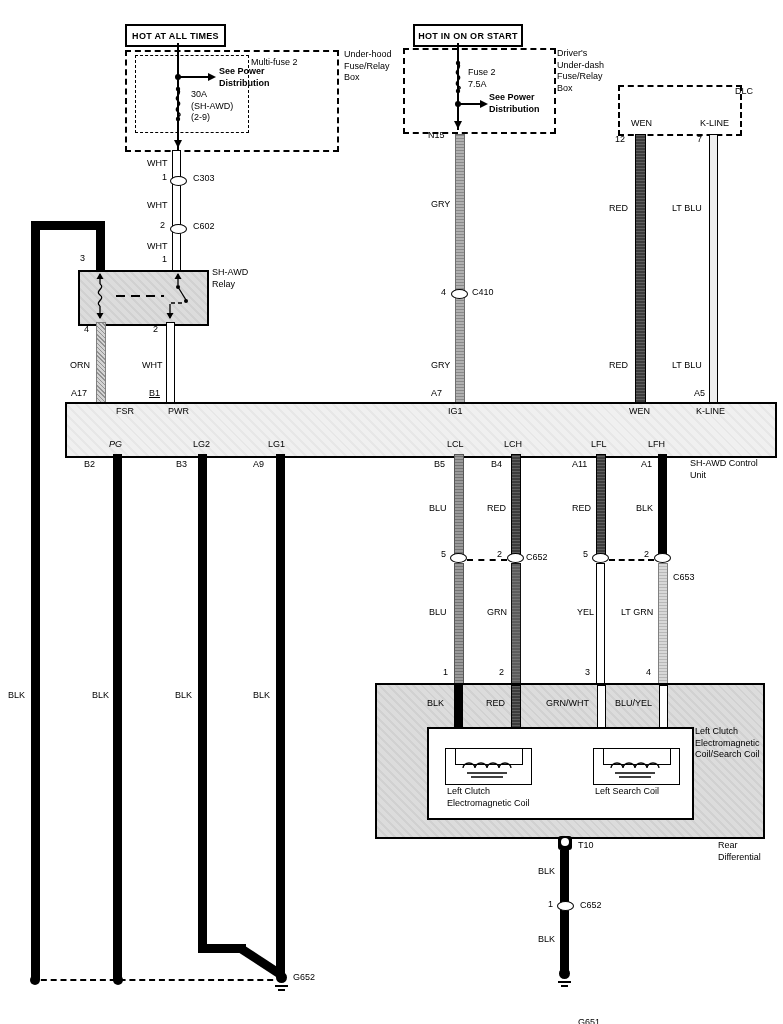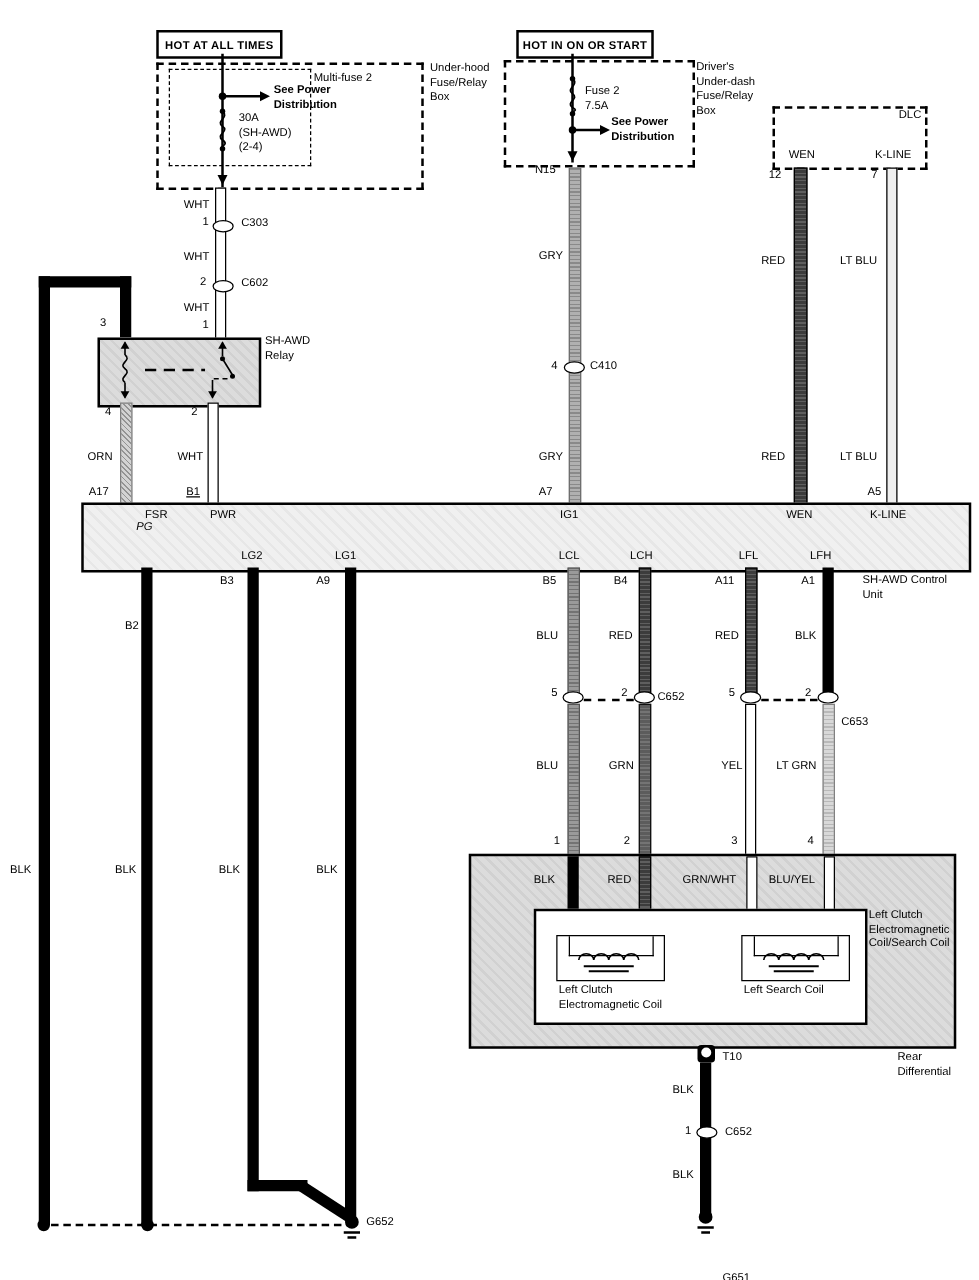--- a/index.html
+++ b/index.html
@@ -42,21 +42,21 @@
   <div class="hotbox" style="left:125px;top:24px;width:97px;height:19px;">HOT AT ALL TIMES</div>
   <div class="hotbox" style="left:413px;top:24px;width:106px;height:19px;">HOT IN ON OR START</div>
 
   <div class="dashbox" style="left:125px;top:50px;width:210px;height:98px;"></div>
   <div class="dashbox" style="left:135px;top:55px;width:112px;height:76px;border-width:1.5px;"></div>
   <div class="lbl" style="left:251px;top:57px;">Multi-fuse 2</div>
   <div class="lbl b" style="left:219px;top:66px;">See Power
 Distribution</div>
   <div class="lbl" style="left:191px;top:89px;">30A
 (SH-AWD)
-(2-4)</div>
+(2-9)</div>
   <div class="lbl" style="left:344px;top:49px;">Under-hood
 Fuse/Relay
 Box</div>
 
   <div class="wire thin" style="left:177px;top:43px;width:2px;height:107px;"></div>
   <div class="dot" style="left:175px;top:74px;width:6px;height:6px;"></div>
   <div class="wire thin" style="left:178px;top:76px;width:30px;height:2px;"></div>
   <div class="arr-r" style="left:208px;top:73px;"></div>
   <svg style="left:171px;top:86px;" width="14" height="36" viewBox="0 0 14 36">
     <circle cx="7" cy="3" r="2.2" fill="#000"></circle>
@@ -80,21 +80,21 @@
     <circle cx="7" cy="3" r="2.2" fill="#000"></circle>
     <path d="M7,3 C13,8 1,11 7,15 C13,19 1,22 7,26 C13,29 5,29 7,31" stroke="#000" stroke-width="1.4" fill="none"></path>
     <circle cx="7" cy="31" r="2.2" fill="#000"></circle>
   </svg>
   <div class="dot" style="left:455px;top:101px;width:6px;height:6px;"></div>
   <div class="wire thin" style="left:458px;top:103px;width:22px;height:2px;"></div>
   <div class="arr-r" style="left:480px;top:100px;"></div>
   <div class="arr-d" style="left:454px;top:121px;"></div>
 
   <div class="dashbox" style="left:618px;top:85px;width:120px;height:47px;"></div>
-  <div class="lbl" style="left:708px;top:86px;padding-left:11px;">DLC</div>
+  <div class="lbl" style="left:724px;top:86px;padding-left:11px;">DLC</div>
   <div class="lbl" style="left:631px;top:118px;">WEN</div>
   <div class="lbl" style="left:700px;top:118px;">K-LINE</div>
   <div class="lbl" style="left:615px;top:134px;">12</div>
   <div class="lbl" style="left:697px;top:134px;">7</div>
 
   <div class="wire w-wht" style="left:172px;top:150px;width:7px;height:120px;"></div>
   <div class="brk" style="left:170px;top:176px;"></div>
   <div class="brk" style="left:170px;top:224px;"></div>
   <div class="lbl" style="left:147px;top:158px;">WHT</div>
   <div class="lbl" style="left:162px;top:172px;">1</div>
@@ -157,28 +157,28 @@
   <div class="lbl" style="left:694px;top:388px;">A5</div>
 
   <div class="solidbox" style="left:65px;top:402px;width:708px;height:52px;background:#f0f0f0;background-image:repeating-linear-gradient(45deg,rgba(0,0,0,.04) 0 2px,transparent 2px 7px);"></div>
   <div class="lbl" style="left:690px;top:458px;">SH-AWD Control
 Unit</div>
   <div class="lbl" style="left:97px;top:406px;padding-left:19px;">FSR</div>
   <div class="lbl" style="left:168px;top:406px;">PWR</div>
   <div class="lbl" style="left:448px;top:406px;">IG1</div>
   <div class="lbl" style="left:629px;top:406px;">WEN</div>
   <div class="lbl" style="left:696px;top:406px;">K-LINE</div>
-  <div class="lbl" style="left:109px;top:416px;font-style:italic;">PG</div>
+  <div class="lbl" style="left:109px;top:439px;font-style:italic;">PG</div>
   <div class="lbl" style="left:193px;top:439px;">LG2</div>
   <div class="lbl" style="left:268px;top:439px;">LG1</div>
   <div class="lbl" style="left:447px;top:439px;">LCL</div>
   <div class="lbl" style="left:504px;top:439px;">LCH</div>
   <div class="lbl" style="left:591px;top:439px;">LFL</div>
   <div class="lbl" style="left:648px;top:439px;">LFH</div>
-  <div class="lbl" style="left:100px;top:459px;margin-top:36px;">B2</div>
+  <div class="lbl" style="left:84px;top:459px;">B2</div>
   <div class="lbl" style="left:176px;top:459px;text-align:center;">B3</div>
   <div class="lbl" style="left:253px;top:459px;">A9</div>
   <div class="lbl" style="left:434px;top:459px;">B5</div>
   <div class="lbl" style="left:491px;top:459px;">B4</div>
   <div class="lbl" style="left:572px;top:459px;">A11</div>
   <div class="lbl" style="left:641px;top:459px;">A1</div>
 
   <div class="wire w-blk" style="left:113px;top:454px;width:9px;height:527px;"></div>
   <div class="wire w-blk" style="left:198px;top:454px;width:9px;height:499px;"></div>
   <div class="wire w-blk" style="left:198px;top:944px;width:48px;height:9px;"></div>

